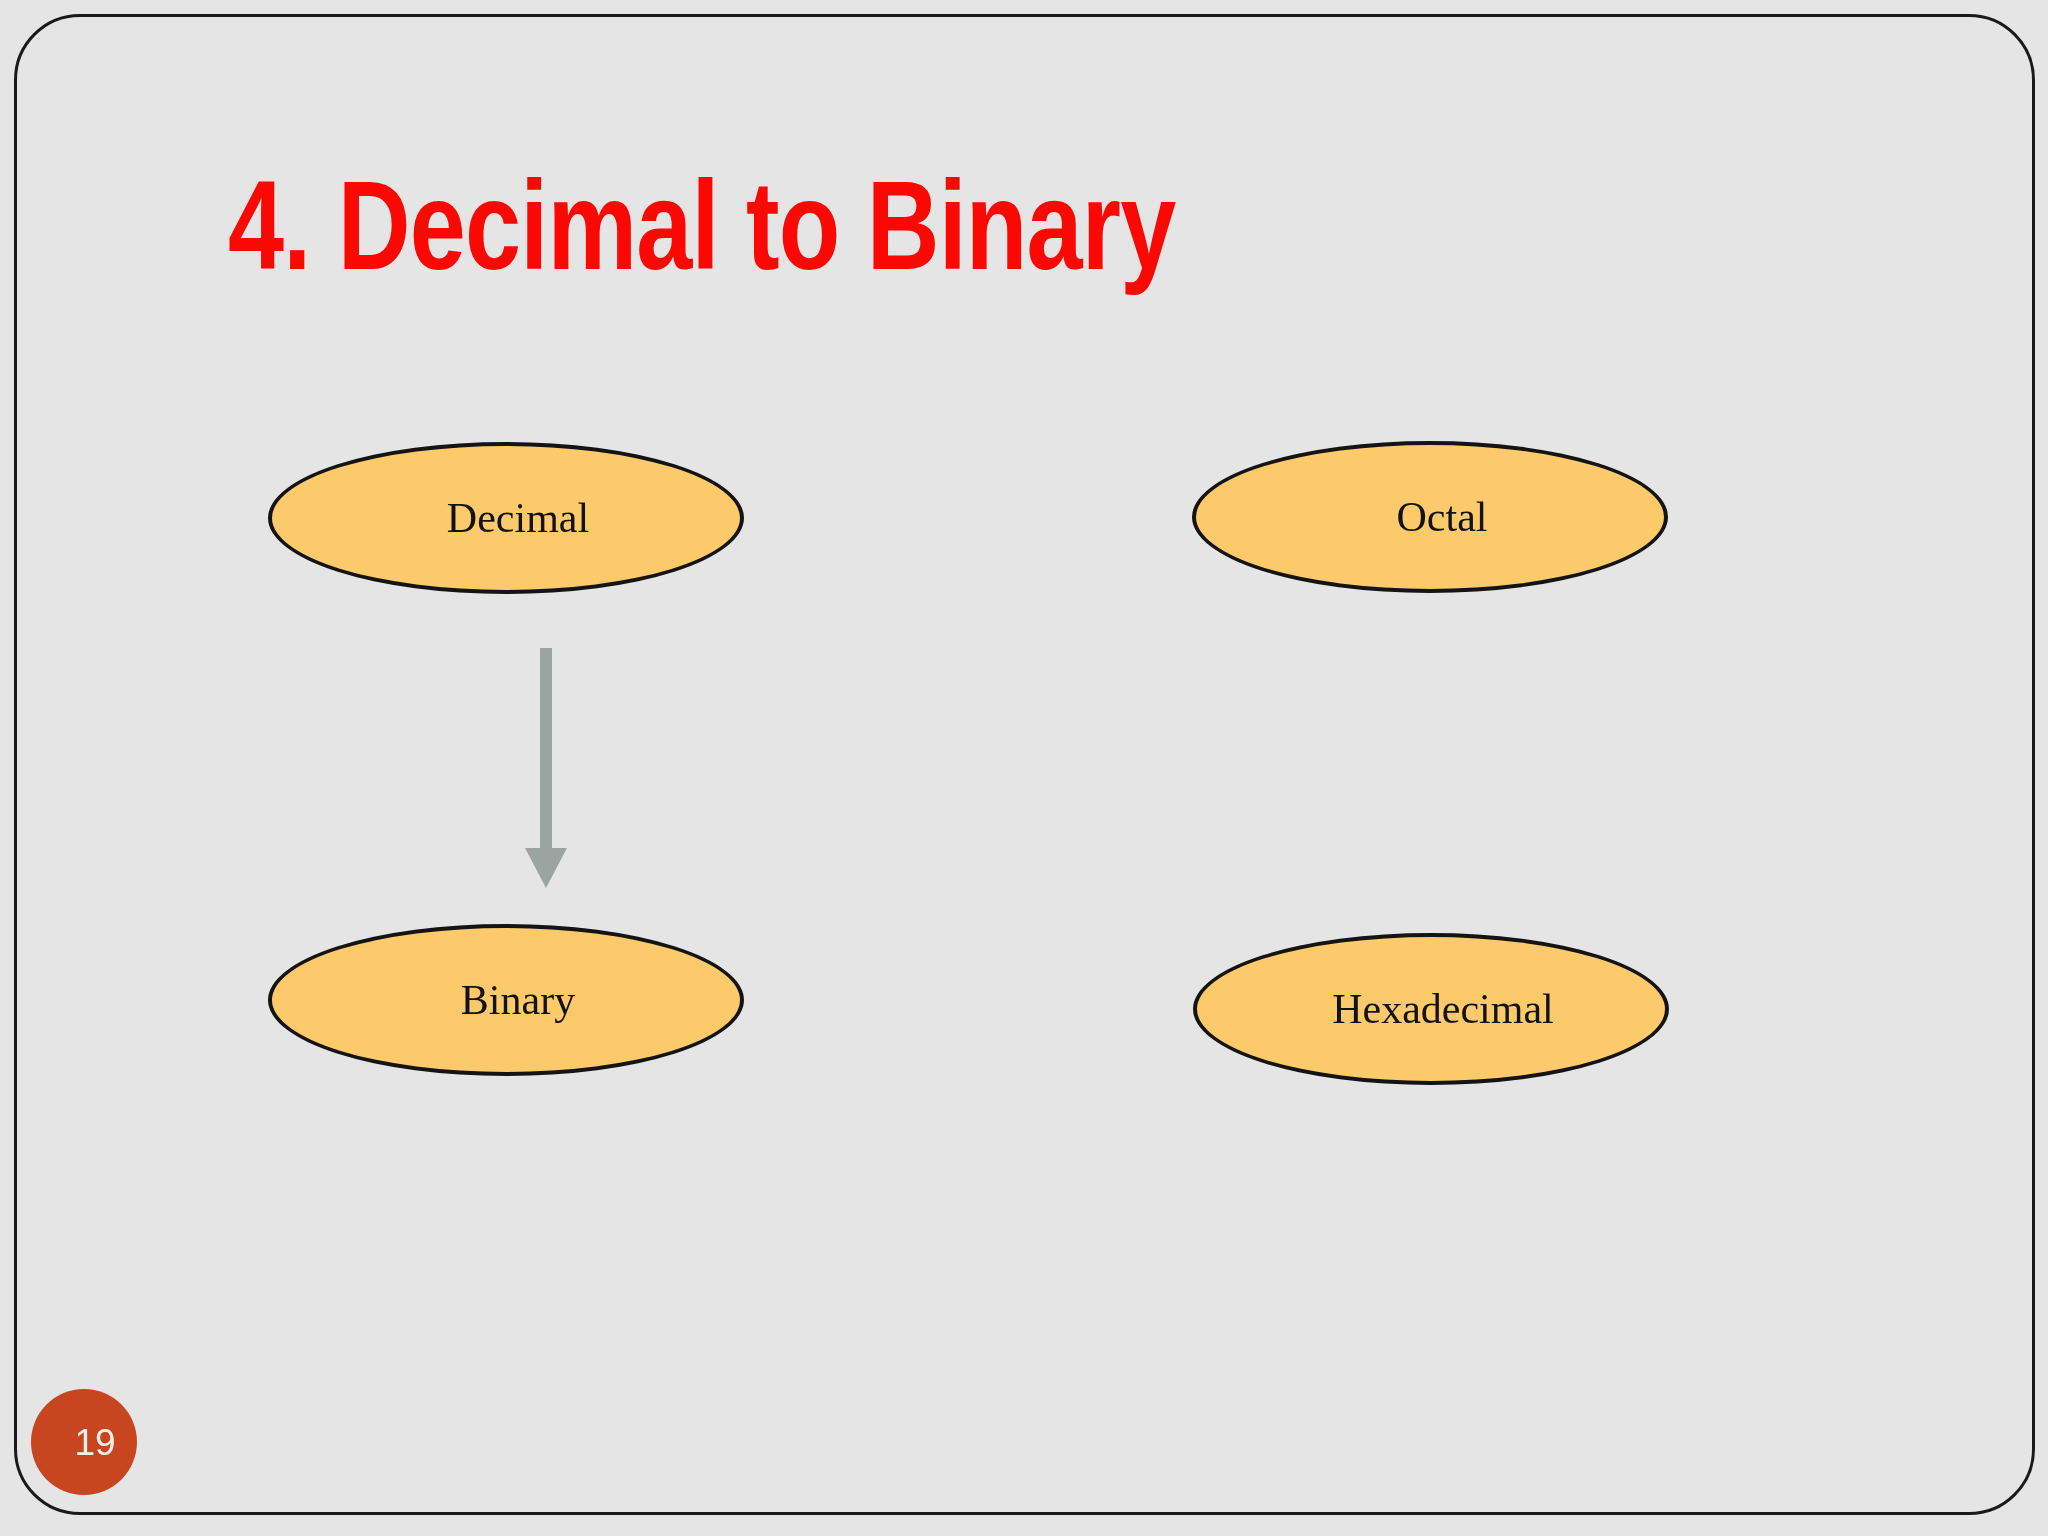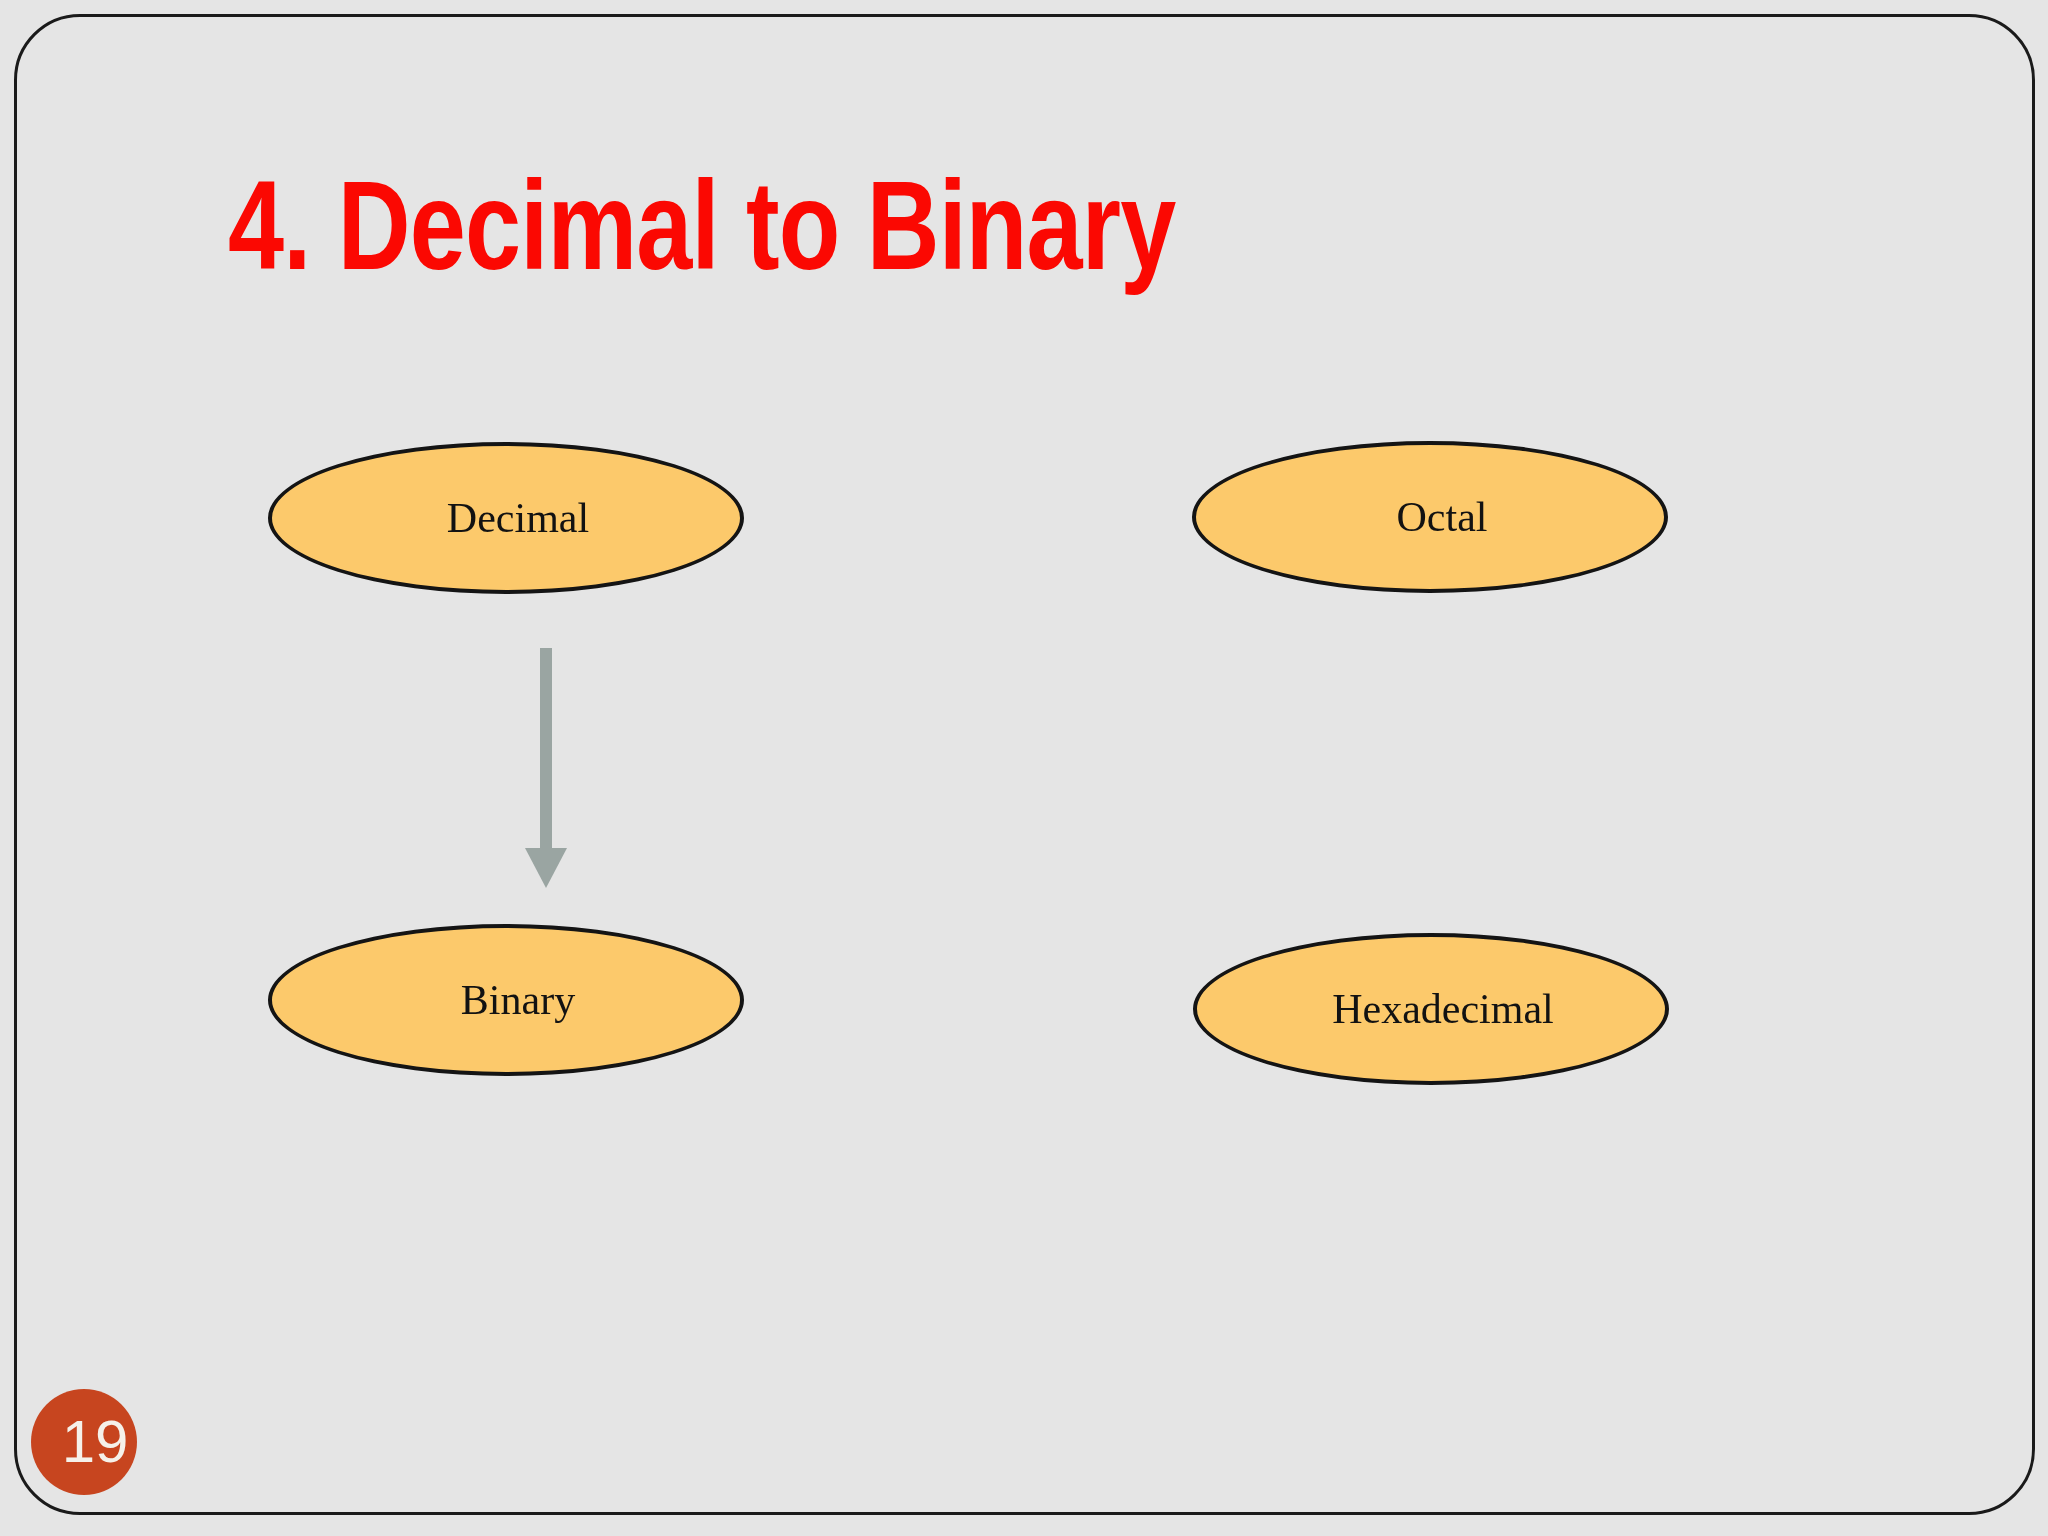--- a/index.html
+++ b/index.html
@@ -77,21 +77,21 @@
     top: 1389px;
     width: 106px;
     height: 106px;
     border-radius: 50%;
     background: var(--badge-fill, #c7451f);
     display: flex;
     align-items: center;
     justify-content: center;
   }
   .page-badge span {
-    font-size: 60px;
+    font-size: 37px;
     color: var(--badge-text, #f5f1ea);
     line-height: 1;
     margin-left: 22px;
   }
 </style>
 </head>
 <body>
 
 <div class="stage">
 

